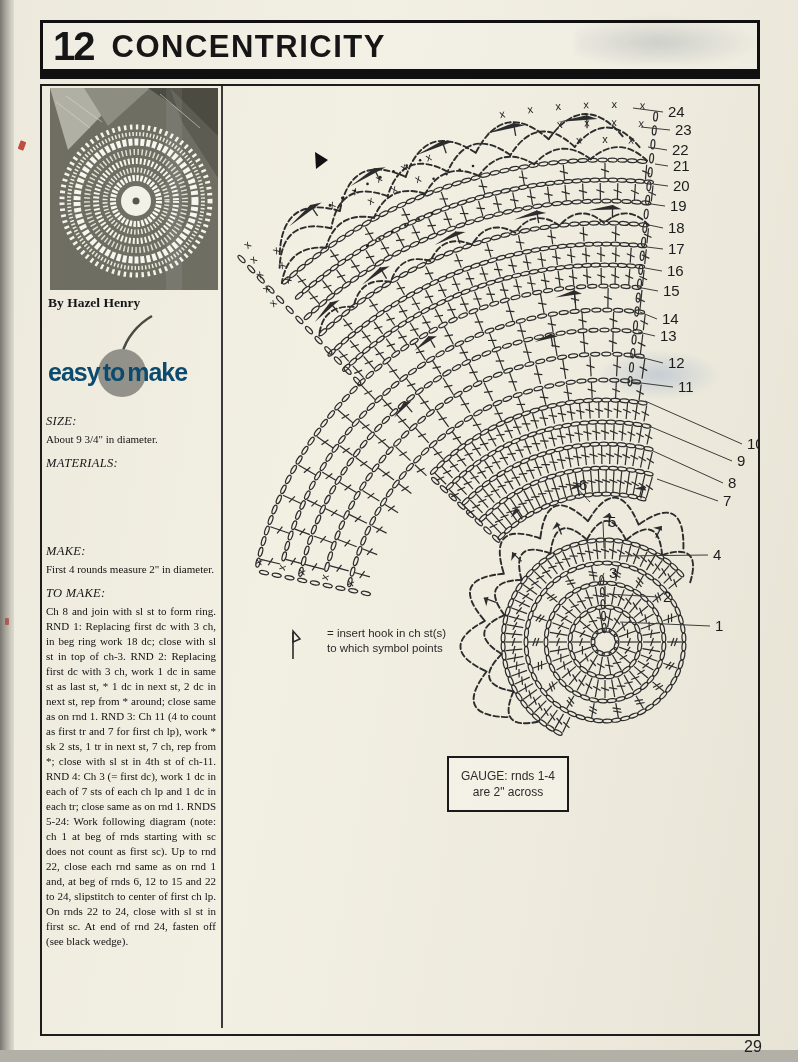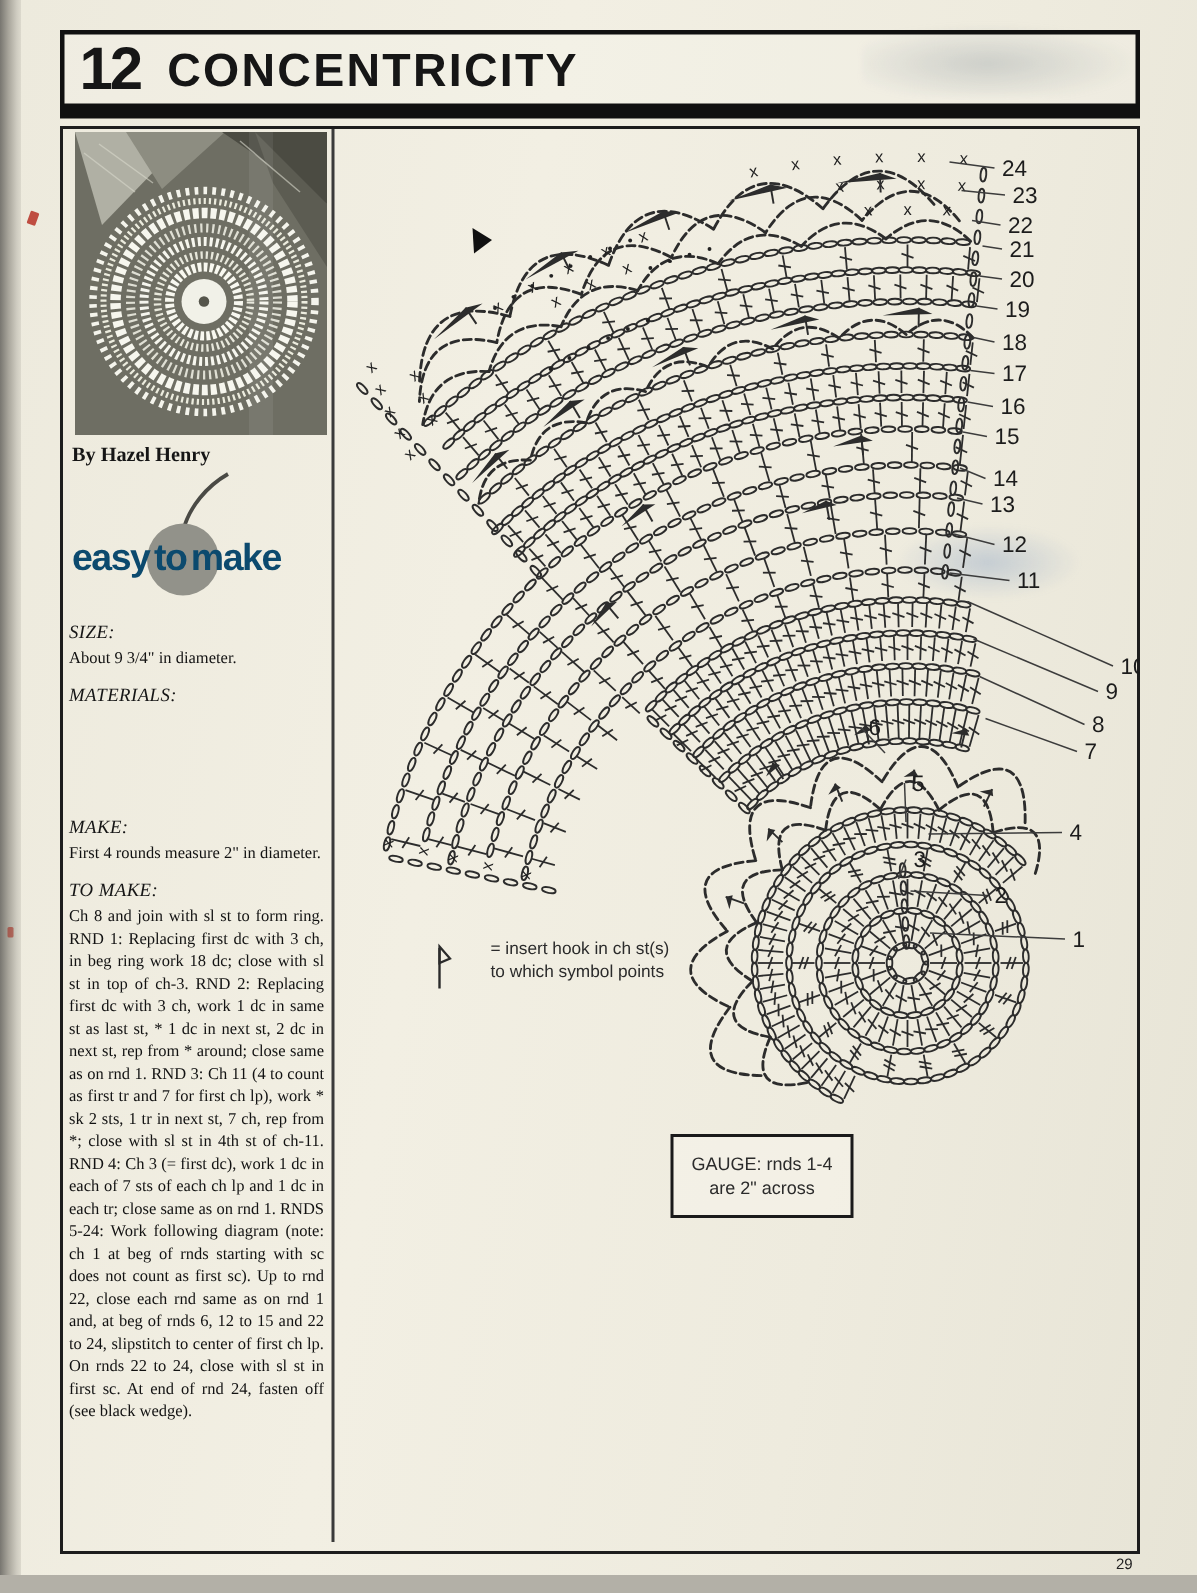--- a/index.html
+++ b/index.html
@@ -40,21 +40,21 @@
 
   
   .diagram{position:absolute;left:224px;top:86px;}
   .legend{position:absolute;left:286px;top:626px;display:flex;gap:25px;align-items:flex-start;}
   .legend-text{font-family:"Liberation Sans",sans-serif;font-size:11.5px;line-height:15px;color:#2b2b2b;}
   .gauge-box{position:absolute;left:447px;top:756px;width:118px;height:52px;
         border:2.5px solid #1a1a1a;display:flex;flex-direction:column;justify-content:center;
         align-items:center;font-family:"Liberation Sans",sans-serif;font-size:12px;
         line-height:16px;color:#2b2b2b;background:rgba(250,248,240,.4);}
   .page-num{position:absolute;left:744px;top:1038px;font-family:"Liberation Sans",sans-serif;
-        font-size:10px;color:#222;}
+        font-size:16px;color:#222;}
   .blob{position:absolute;filter:blur(2px);pointer-events:none;}
   .blob1{left:575px;top:16px;width:185px;height:48px;
      background:radial-gradient(ellipse at 45% 55%, rgba(135,145,150,.38), rgba(135,145,150,0) 70%);}
   .blob2{left:596px;top:350px;width:125px;height:50px;
      background:radial-gradient(ellipse, rgba(115,145,190,.33), rgba(115,145,190,0) 70%);}
 
   
   .st line{stroke:#2c2c2c;stroke-width:1.2;}
   .ch ellipse{fill:none;stroke:#2c2c2c;stroke-width:1.25;}
   .lp path{fill:none;stroke:#2c2c2c;stroke-width:1.9;stroke-dasharray:5.5 3;stroke-linecap:round;}

